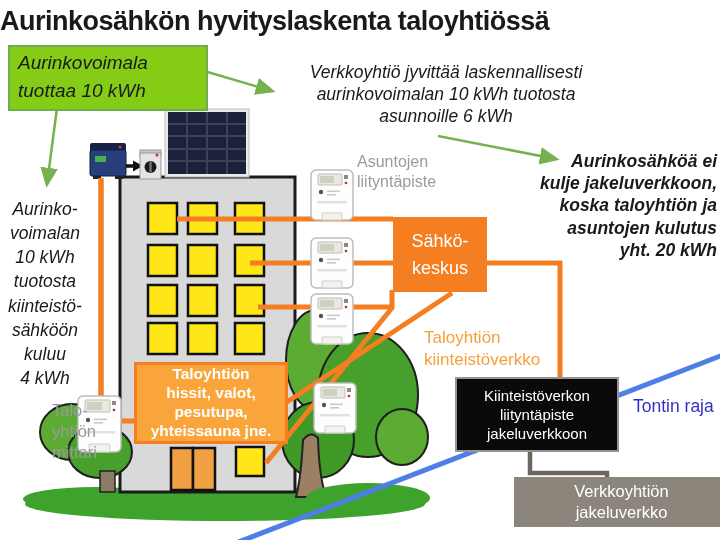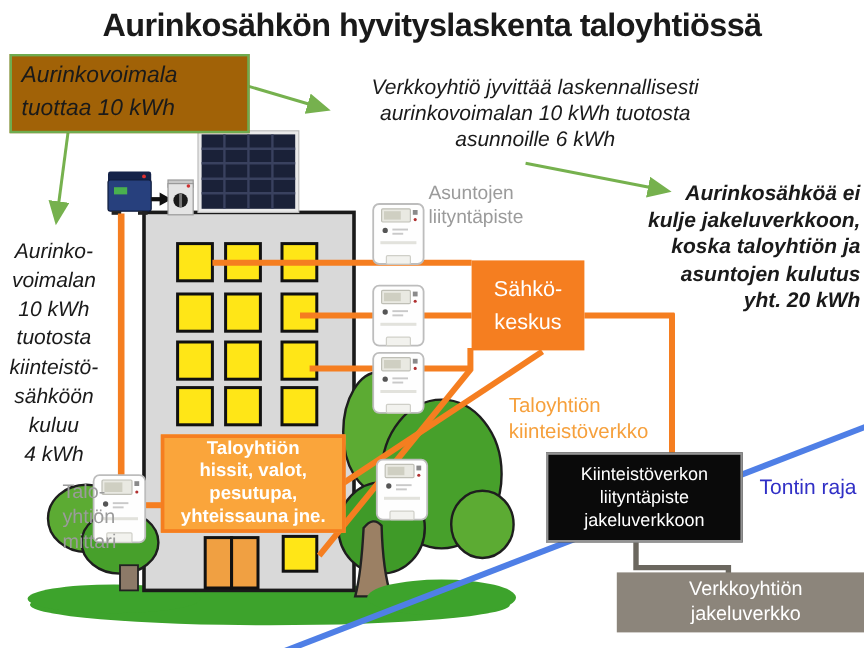--- a/index.html
+++ b/index.html
@@ -2,23 +2,23 @@
 <html><head>
 <meta charset="utf-8">
 <style>
   html,body{margin:0;padding:0;background:#fff;}
   .stage{position:relative;width:720px;height:540px;background:#fff;overflow:hidden;
          font-family:"Liberation Sans",sans-serif;color:#1a1a1a;}
   .abs{position:absolute;}
   .pre{white-space:pre-line;}
   .stage svg{position:absolute;left:0;top:0;}
 
-  .title{left:0;top:6px;width:720px;text-align:center;font-size:27px;font-weight:bold;letter-spacing:-0.5px;}
-
-  .green-box{left:8px;top:45px;width:180px;height:58px;border:2px solid #6FAC4F;background:#a16207;
+  .title{left:0;top:6px;width:720px;font-size:27px;font-weight:bold;letter-spacing:-0.5px;}
+
+  .green-box{left:8px;top:45px;width:180px;height:58px;border:2px solid #6FAC4F;background:#84cc16;
              font-style:italic;font-size:19px;line-height:1.45;padding:2px 8px;}
   .note{font-style:italic;font-size:17.5px;line-height:1.27;text-align:center;}
   .note-credit{left:286px;top:61px;width:320px;}
   .note-right{top:150px;right:3px;width:200px;text-align:right;font-weight:bold;}
   .note-left{left:8px;top:197px;line-height:1.38;}
 
   .gray-label{color:#9B9B9B;font-size:16px;line-height:1.28;}
   .lbl-apartment-meters{left:357px;top:152px;}
   .lbl-house-meter{left:5px;top:400px;font-size:16.5px;margin-left:47px;}
 

